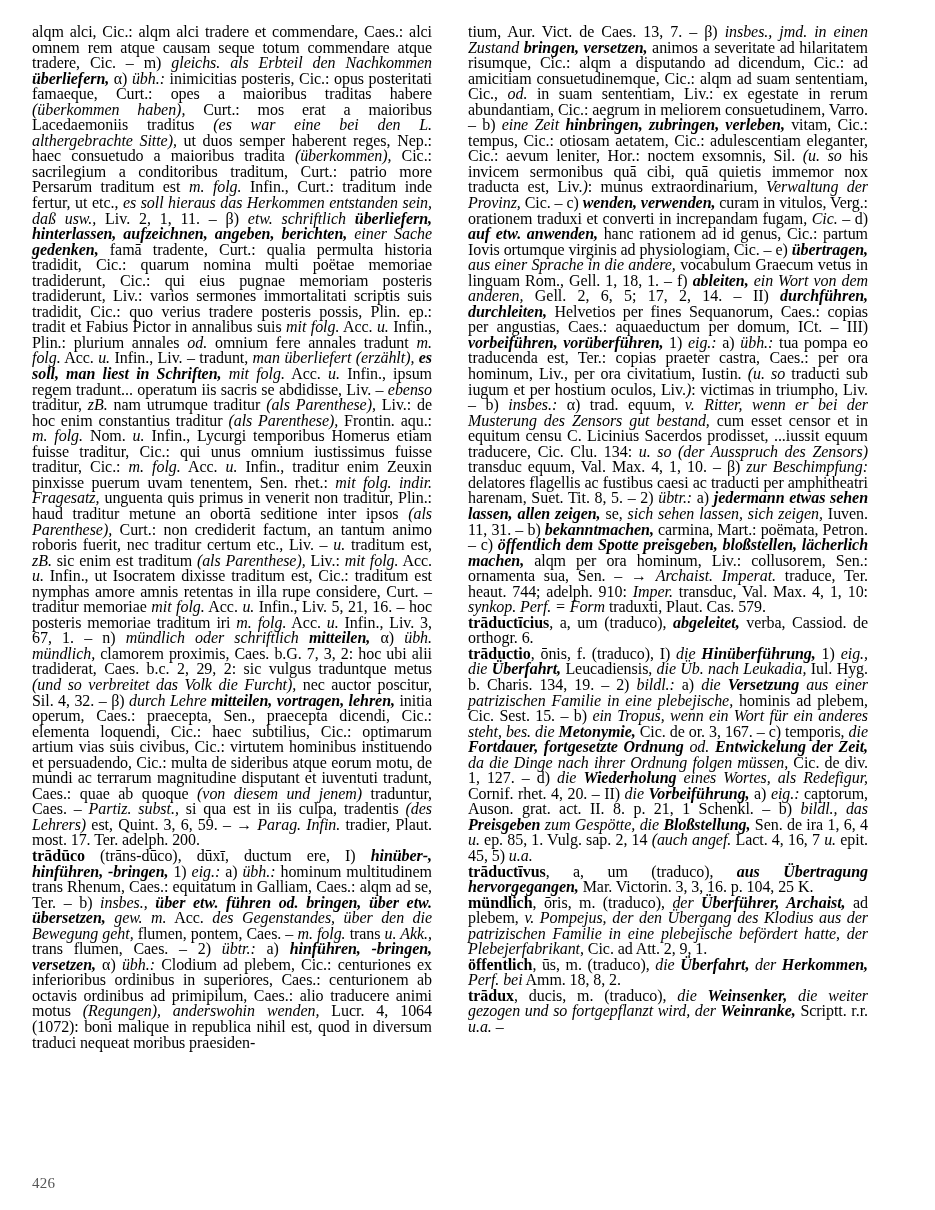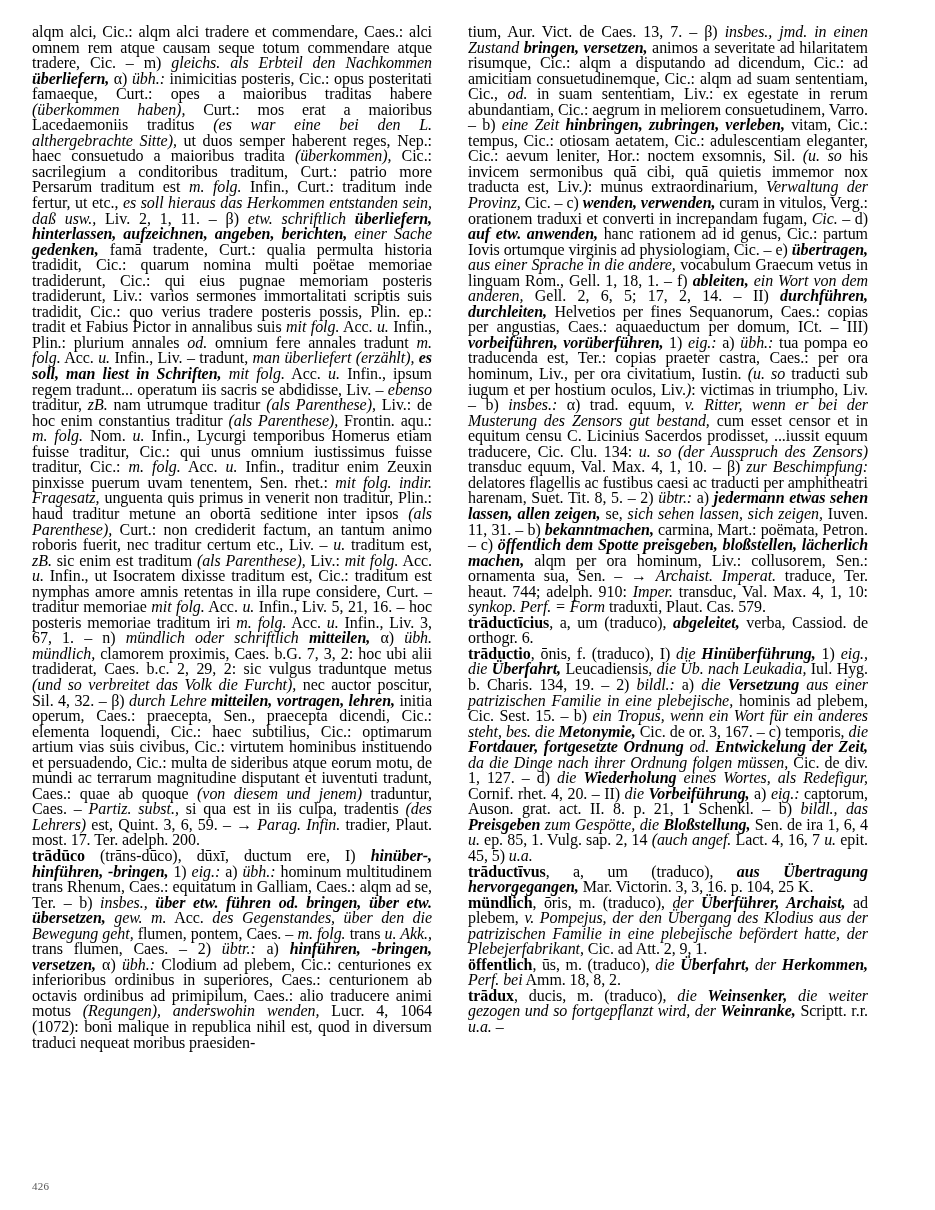--- a/index.html
+++ b/index.html
@@ -46,21 +46,21 @@
   }
   .entry + .entry {
     margin-top: 0;
   }
   b { font-weight: bold; }
   i { font-style: italic; }
   .pagenum {
     position: absolute;
     left: 32px;
     bottom: 18px;
-    font-size: 11px;
+    font-size: 15px;
     color: #555555;
     font-family: "Liberation Serif", "DejaVu Serif", serif;
     letter-spacing: 0.3px;
   }
 </style>
 </head>
 <body>
 
 <div class="page">
 

